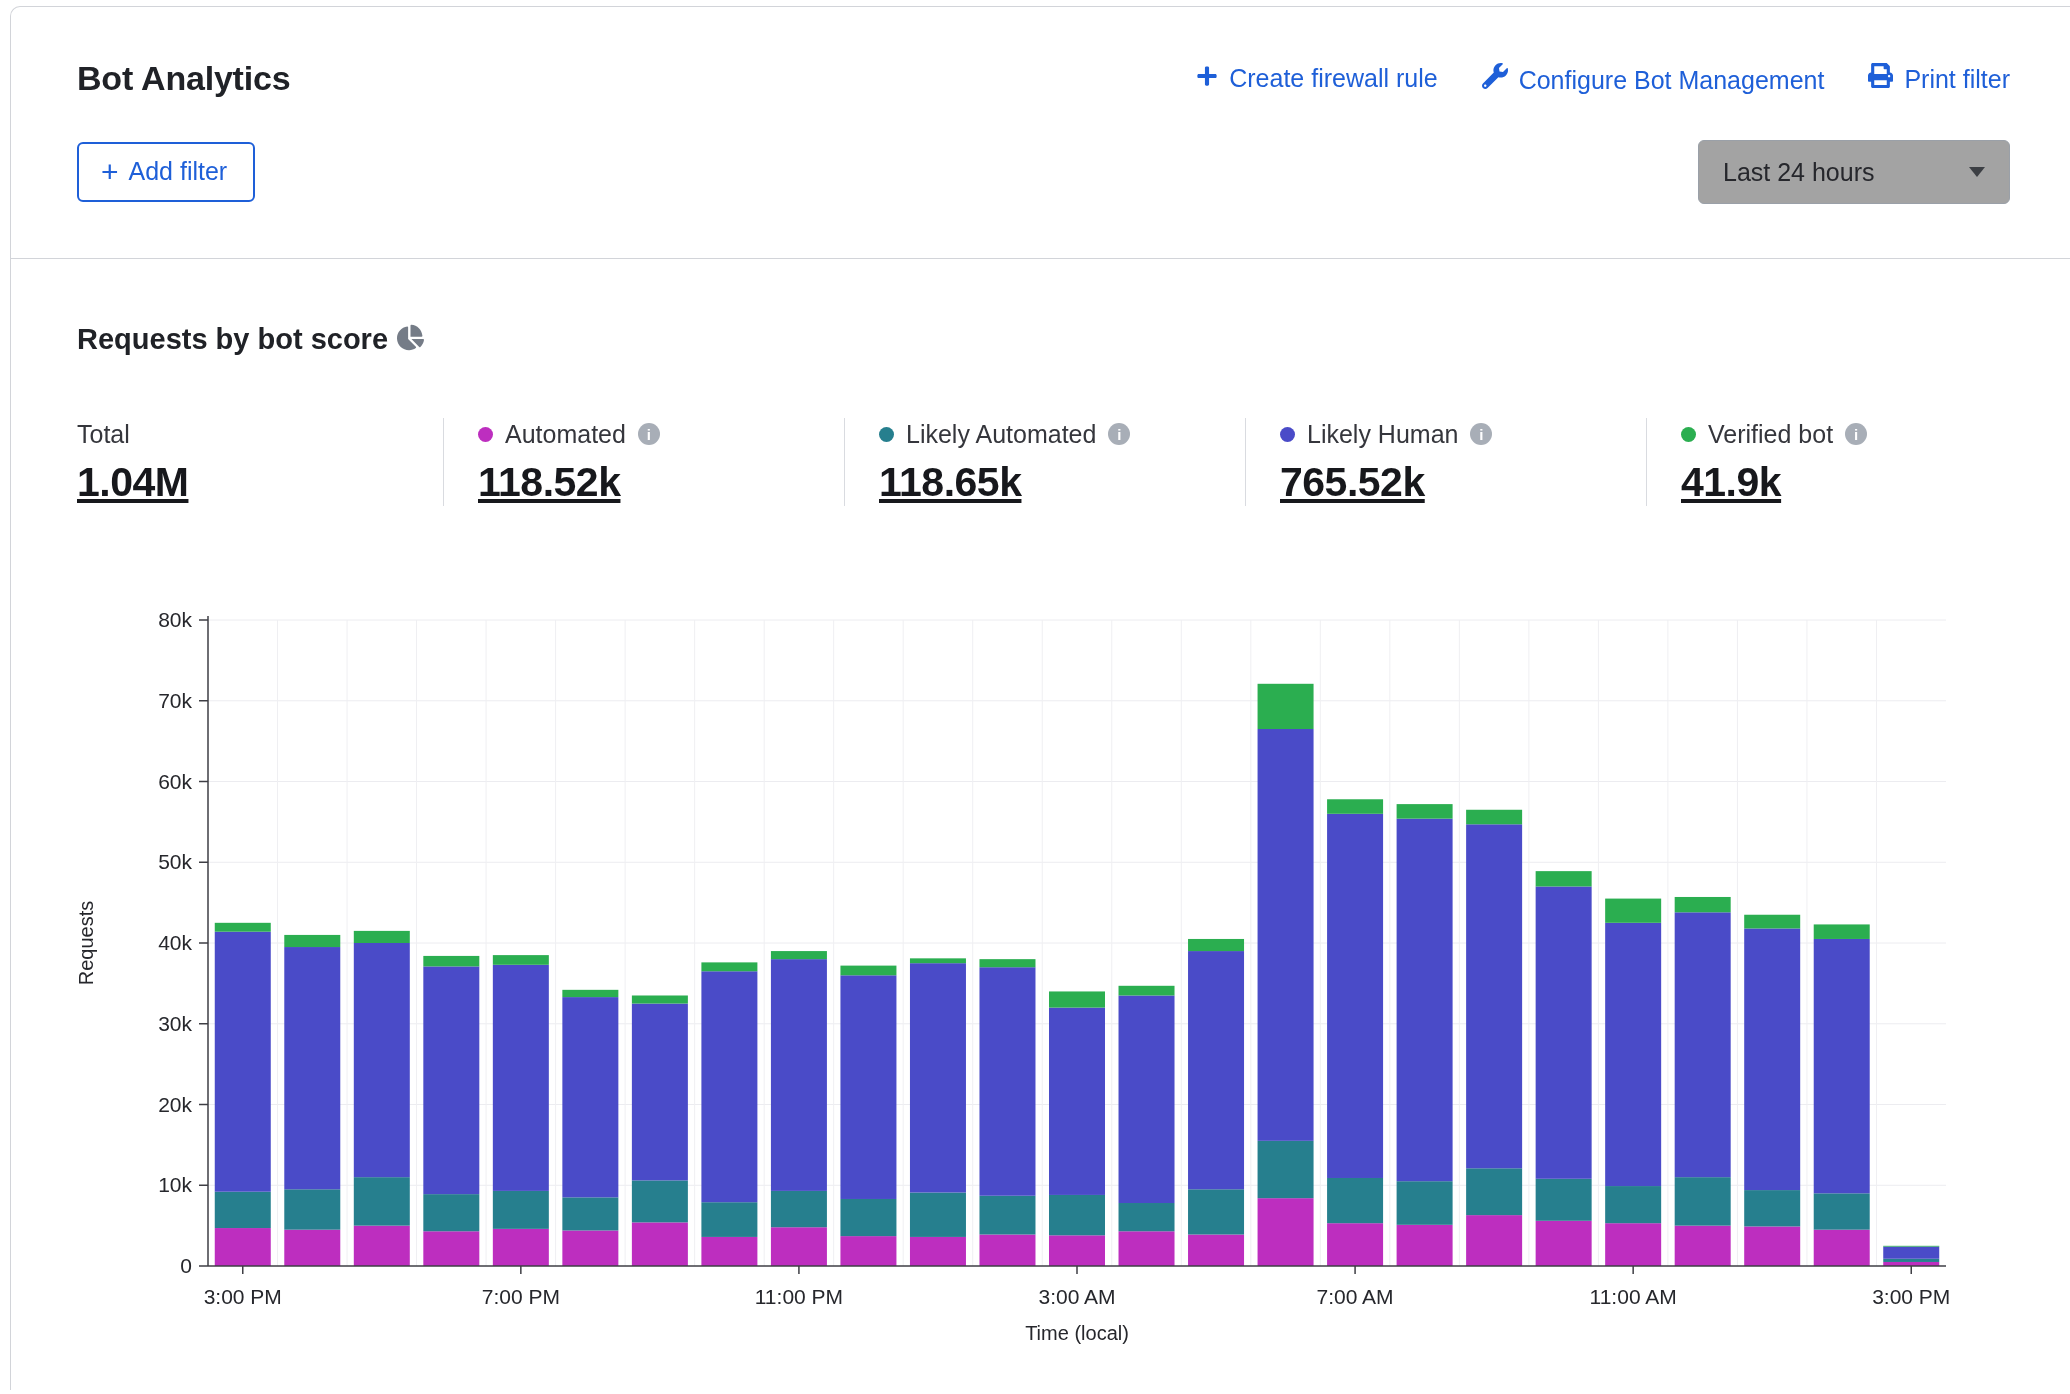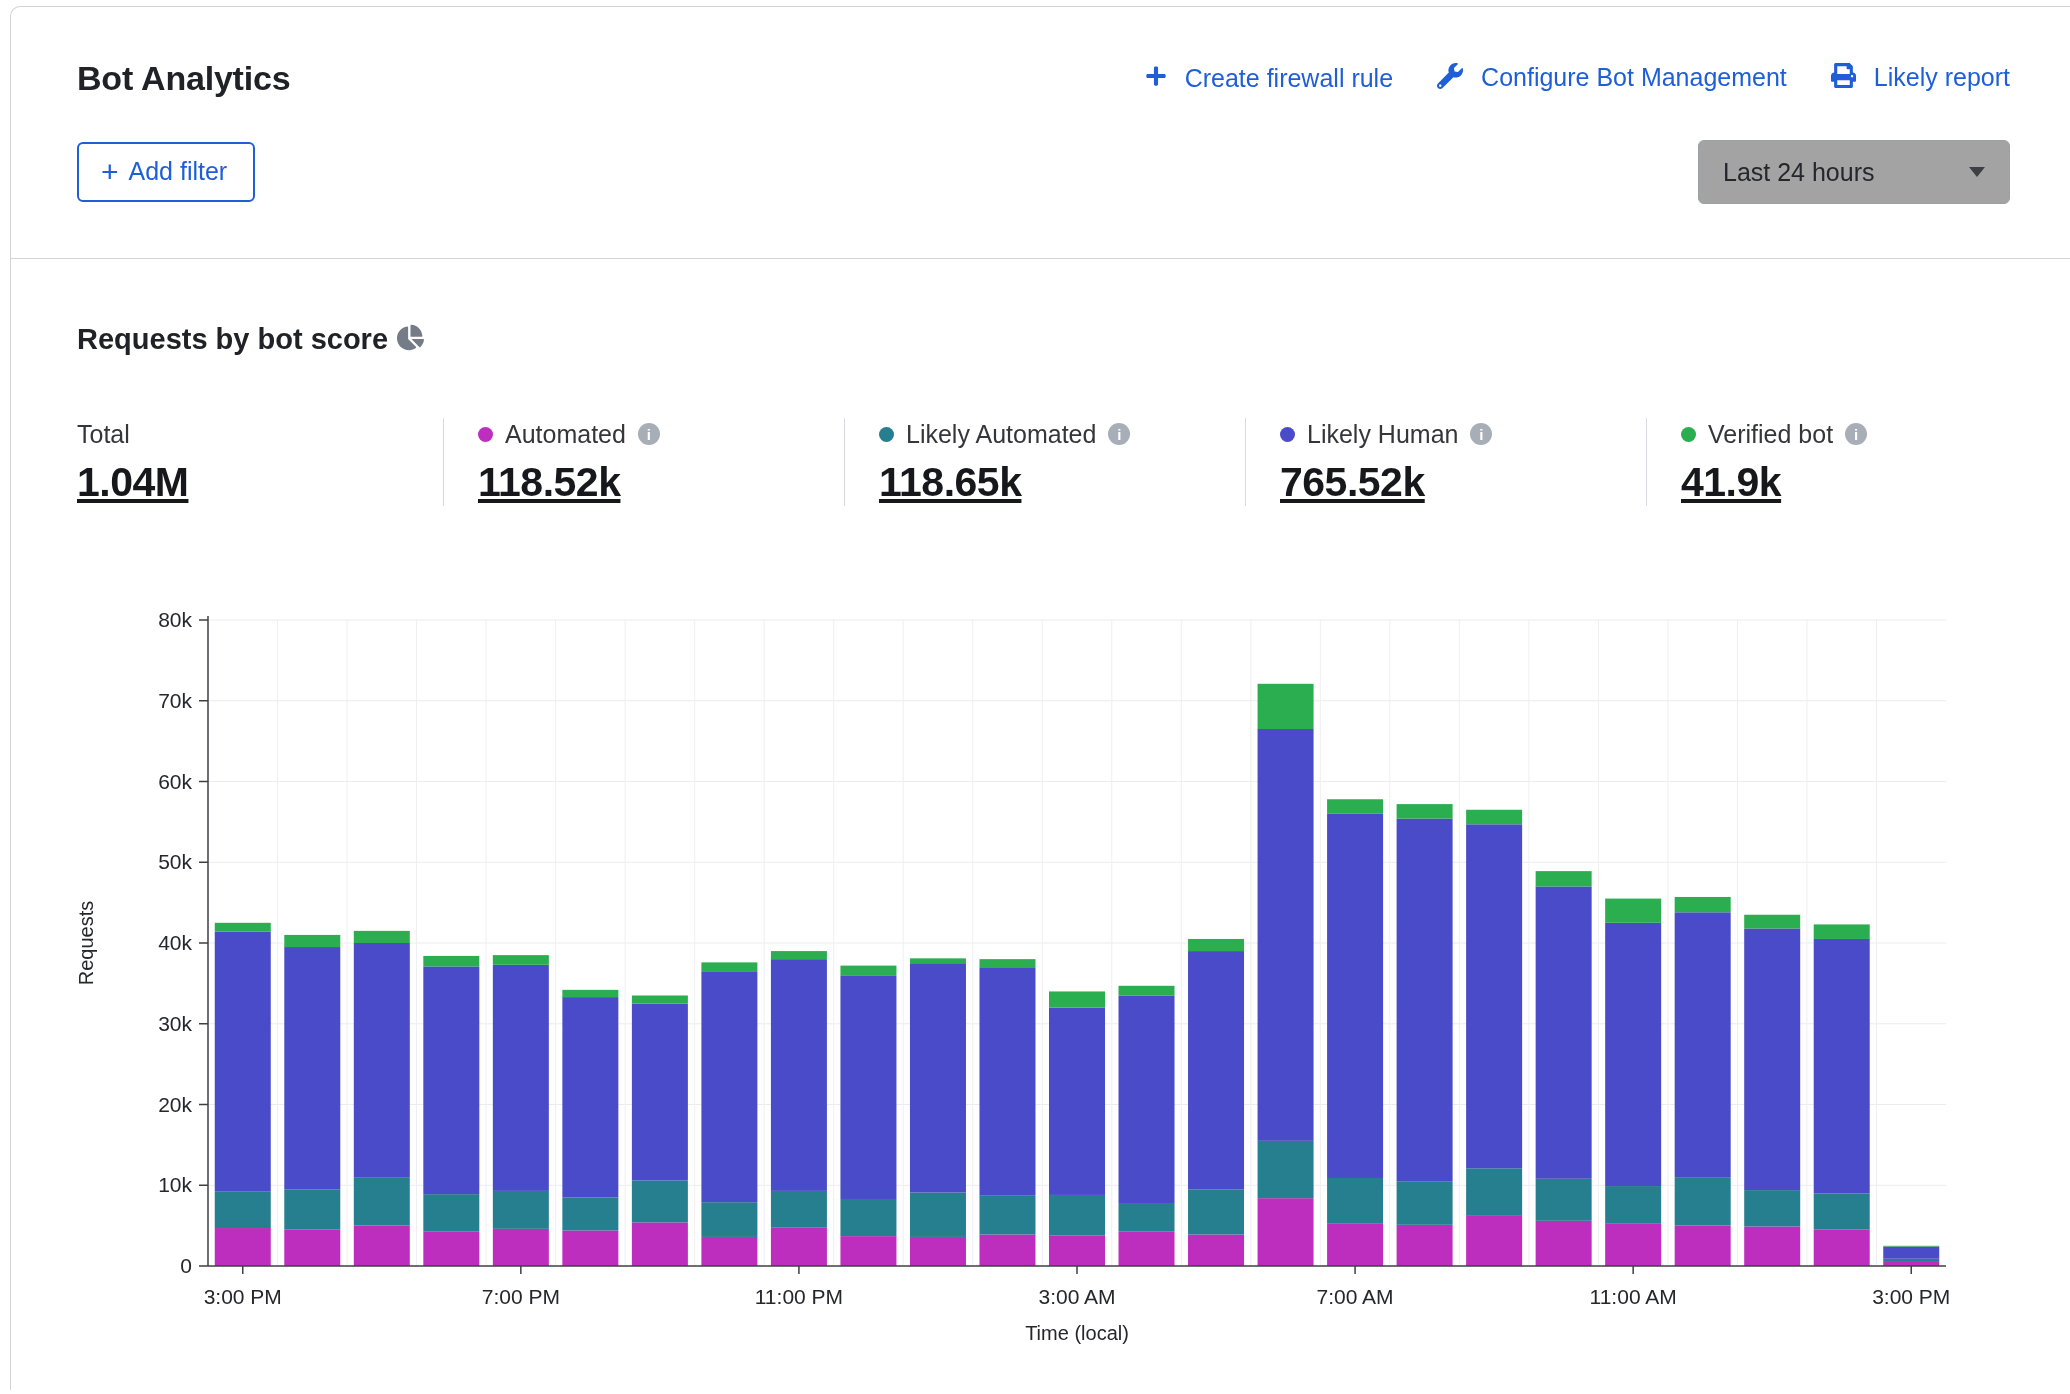--- a/index.html
+++ b/index.html
@@ -5,21 +5,21 @@
   * { box-sizing: border-box; margin: 0; padding: 0; }
   html,body { width: 2070px; height: 1394px; background: #fff; overflow: hidden;
     font-family: "Liberation Sans", sans-serif; color: #1d1e22; }
   .card { position: absolute; left: 10px; top: 6px; width: 2060px; height: 1384px;
     border-top: 1px solid #d2d4d9; border-left: 1px solid #d2d4d9;
     border-top-left-radius: 10px; background: #fff; }
   .card-header { padding: 52px 60px 54px 66px; border-bottom: 1px solid #d2d4d9; }
   .header-row { display: flex; justify-content: space-between; align-items: center; }
   h1 { font-size: 34px; font-weight: 700; color: #202227; letter-spacing: -0.2px; }
   .actions { display: flex; align-items: center; gap: 44px; }
-  .action-link { display: flex; align-items: flex-start; gap: 18px; color: #1e5fd8;
+  .action-link { display: flex; align-items: flex-end; gap: 11px; color: #1e5fd8;
     font-size: 25px; cursor: pointer; text-decoration: none; }
   .action-link svg { fill: #1e5fd8; }
   .header-row2 { display: flex; justify-content: space-between; align-items: center; margin-top: 42px; }
   .add-filter { display: flex; align-items: center; gap: 10px; background: #fff;
     border: 2px solid #1e5fd8; border-radius: 6px; color: #1e5fd8; font-size: 25px;
     padding: 13px 26px 14px 22px; cursor: pointer; font-family: inherit; }
   .add-filter .plus-glyph { font-size: 30px; line-height: 24px; font-weight: 400; }
   .time-select { width: 312px; height: 64px; border: 1px solid #9aa0a8; border-radius: 6px;
     display: flex; align-items: center; justify-content: space-between;
     padding: 0 24px; font-size: 25px; color: #26272c; cursor: pointer; background: #a3a3a3; }
@@ -70,21 +70,21 @@
               </svg>
           </span>
           <span>Configure Bot Management</span>
         </a>
         <a class="action-link">
           <span>
             <svg width="25" height="25" viewBox="0 0 512 512">
                 <path d="M448 192V77.25c0-8.49-3.37-16.62-9.37-22.63L393.37 9.37c-6-6-14.14-9.37-22.63-9.37H96C78.33 0 64 14.33 64 32v160c-35.35 0-64 28.65-64 64v112c0 8.84 7.16 16 16 16h48v96c0 17.67 14.33 32 32 32h320c17.67 0 32-14.33 32-32v-96h48c8.84 0 16-7.16 16-16V256c0-35.35-28.65-64-64-64zm-64 256H128v-96h256v96zm0-224H128V64h192v48c0 8.84 7.16 16 16 16h48v96zm48 72c-13.25 0-24-10.75-24-24 0-13.25 10.75-24 24-24s24 10.75 24 24c0 13.25-10.75 24-24 24z"></path>
               </svg>
           </span>
-          <span>Likely report</span>
+          <span>Print filter</span>
         </a>
       </div>
     </div>
 
     <div class="header-row2">
       <button class="add-filter">
         <span class="plus-glyph">+</span>
         <span>Add filter</span>
       </button>
       <div class="time-select">

